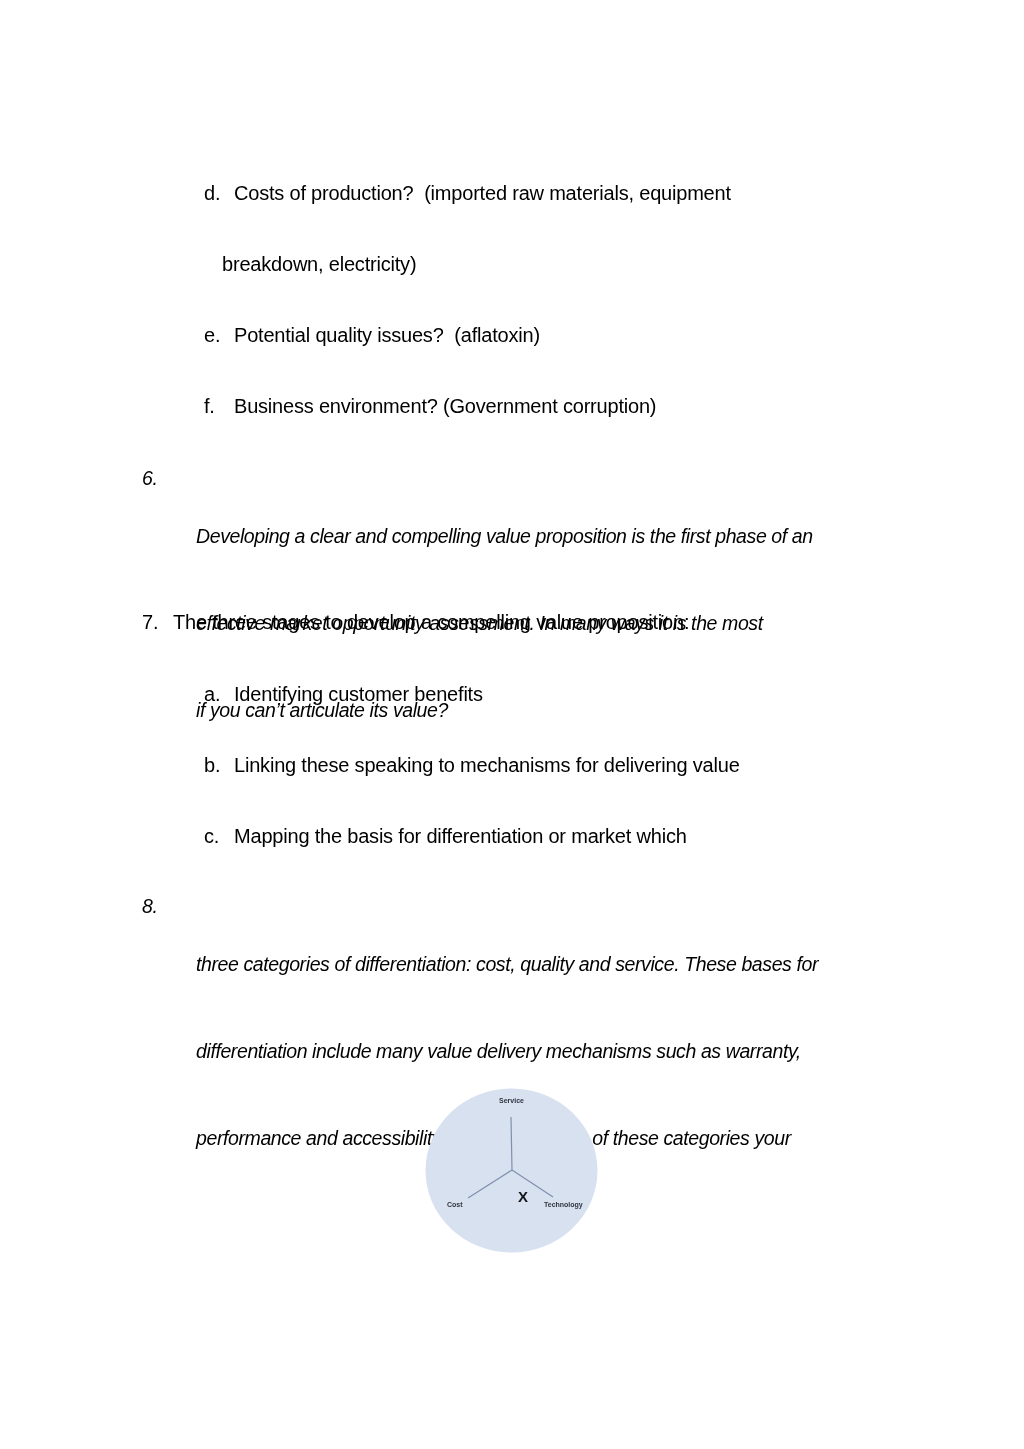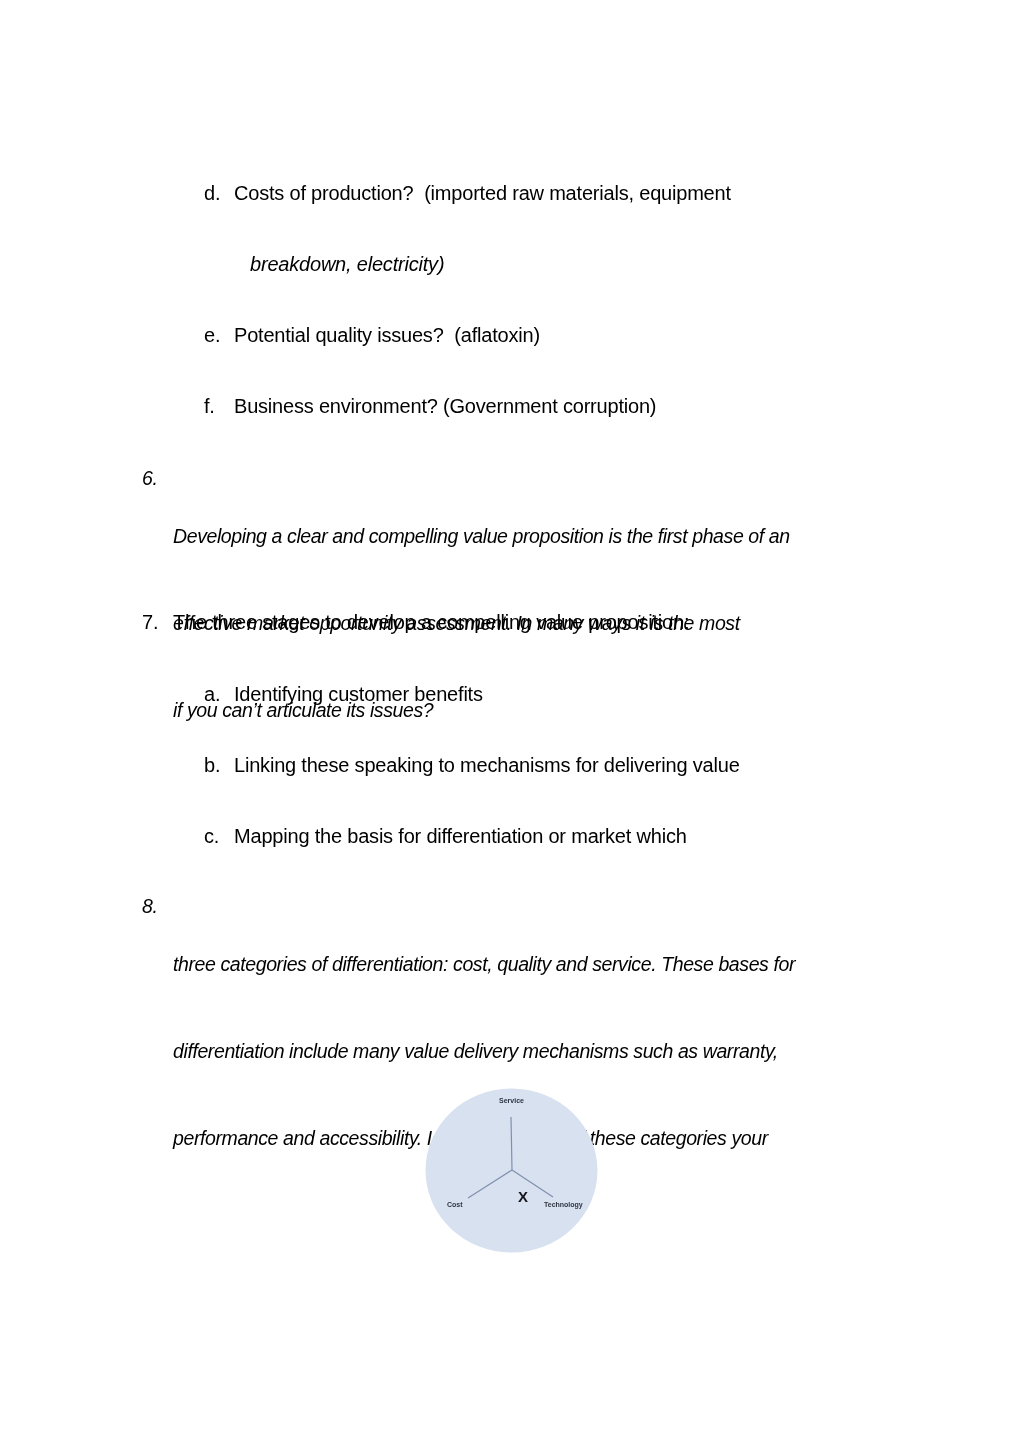--- a/index.html
+++ b/index.html
@@ -18,29 +18,29 @@
     display: flex;
     font-size: 20px;
     line-height: 21px;
     letter-spacing: -0.2px;
     white-space: pre;
   }
   .letter { left: 204px; }
   .letter > .mk { width: 30px; flex: none; }
   .number { left: 142px; }
   .number > .mk { width: 31px; flex: none; }
-  .cont { left: 250px; font-style: italic; }
+  .cont { left: 222px; }
   .para {
     font-style: italic;
     font-size: 19.5px;
     letter-spacing: -0.4px;
     line-height: 29px;
   }
   .para .lines { display: block; }
-  .para .ln { display: block; white-space: pre; }
+  .para .ln { display: block; white-space: pre; margin-left: 23px; }
   .diagram {
     position: absolute;
     left: 425px;
     top: 1088px;
     width: 173px;
     height: 165px;
   }
   .diagram svg { position: absolute; left: 0; top: 0; }
   .lbl {
     position: absolute;
@@ -85,21 +85,21 @@
   <div class="row letter" style="top:396px">
     <span class="mk">f.</span>
     <span class="tx">Business environment? (Government corruption)</span>
   </div>
 
   <div class="row number para" style="top:464px">
     <span class="mk">6.</span>
     <span class="lines">
       <span class="ln">Developing a clear and compelling value proposition is the first phase of an</span>
       <span class="ln">effective market opportunity assessment. In many ways it is the most</span>
-      <span class="ln">if you can’t articulate its issues?</span>
+      <span class="ln">if you can’t articulate its value?</span>
     </span>
   </div>
 
   <div class="row number" style="top:612px">
     <span class="mk">7.</span>
     <span class="tx">The three stages to develop a compelling value proposition:</span>
   </div>
 
   <div class="row letter" style="top:684px">
     <span class="mk">a.</span>

